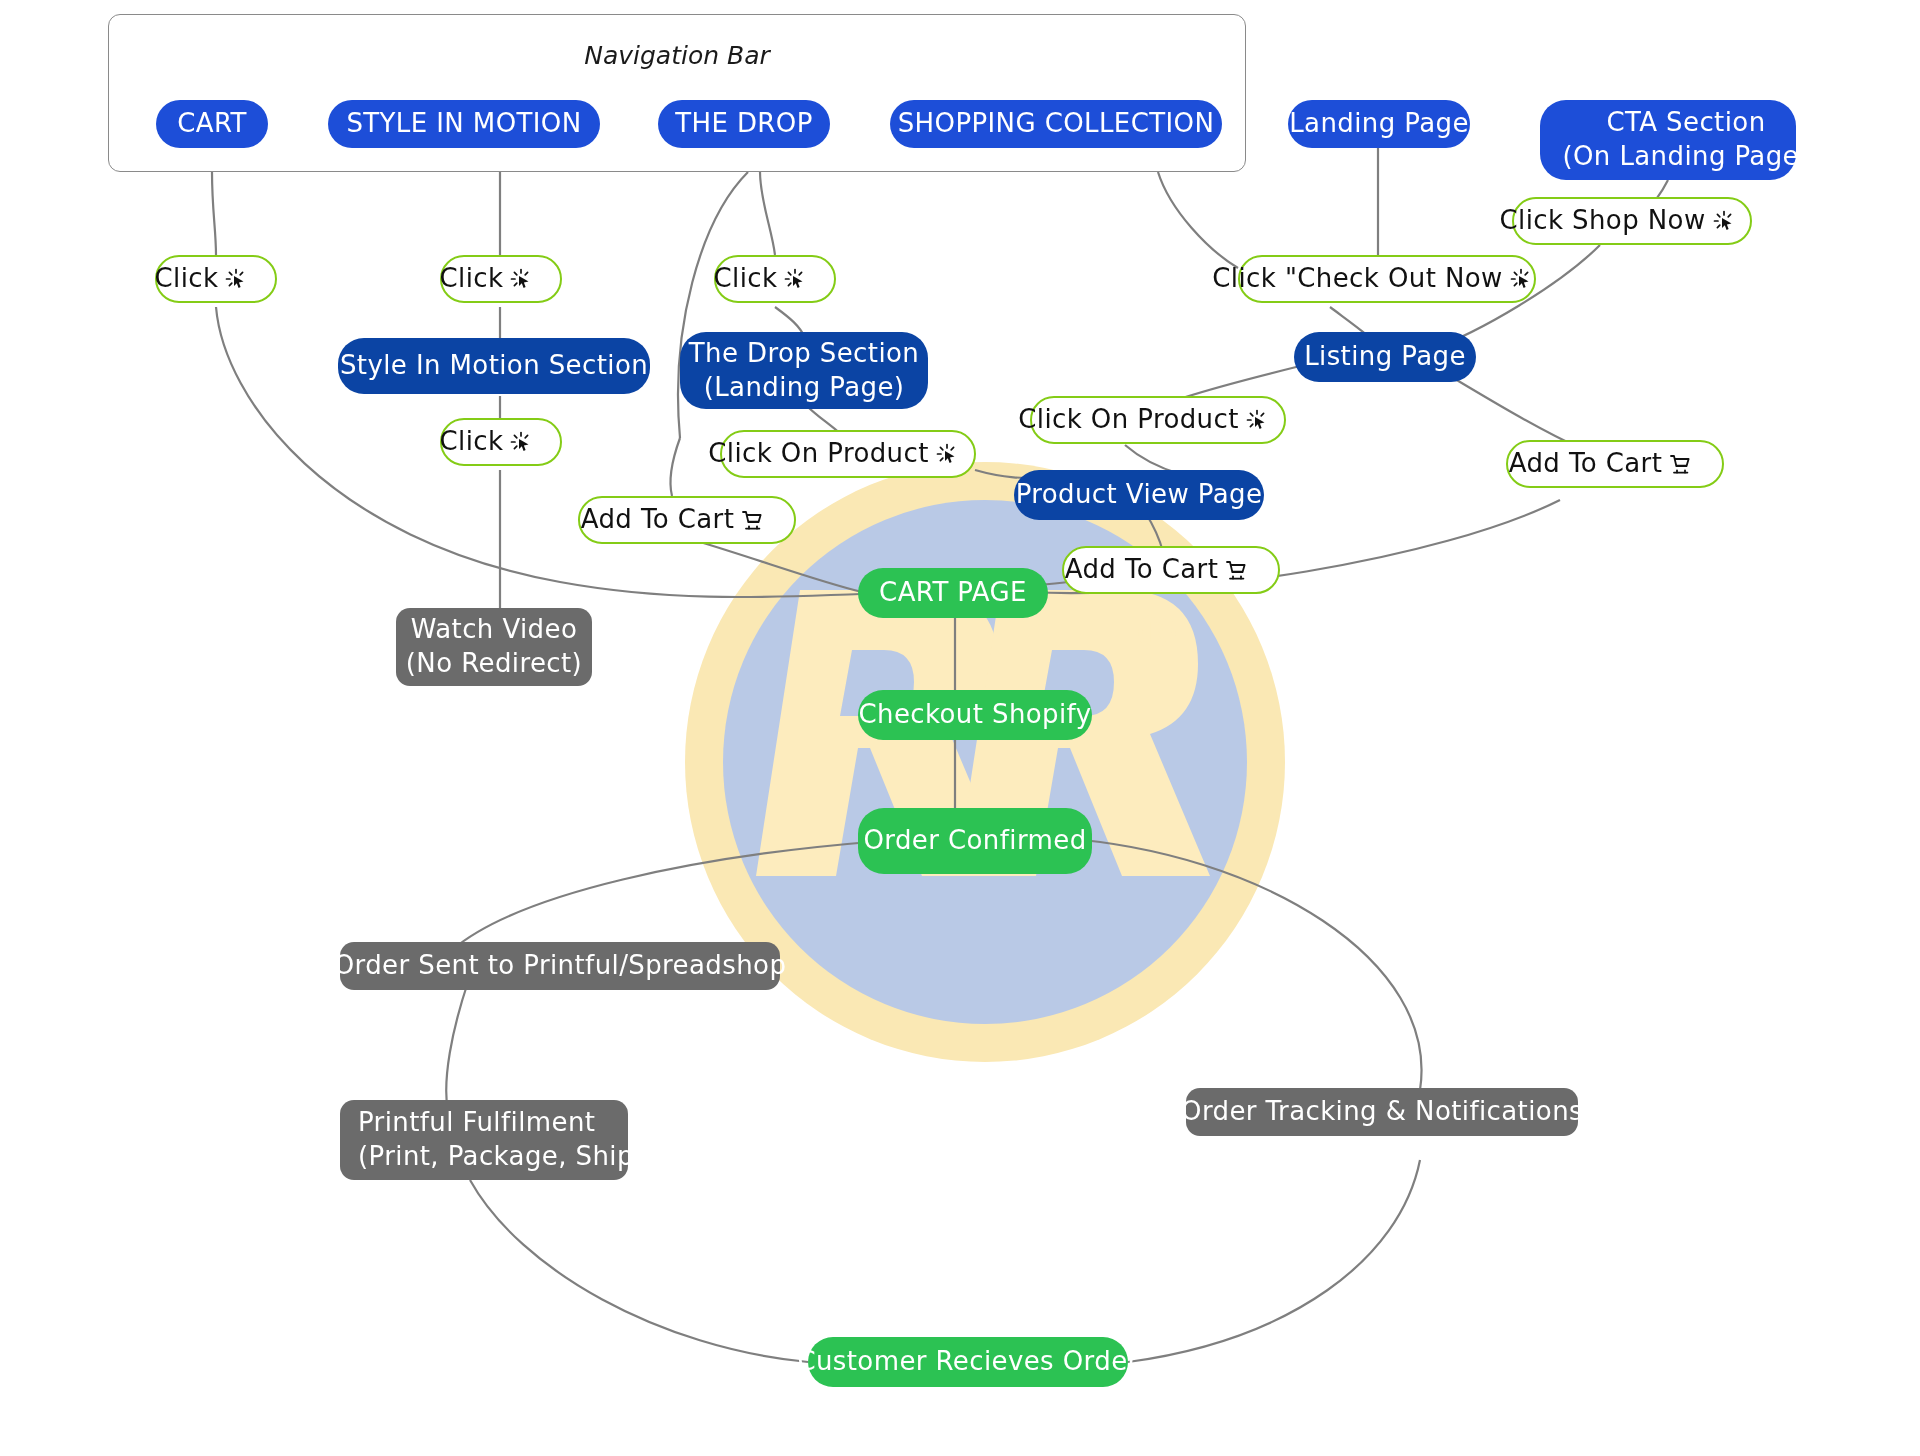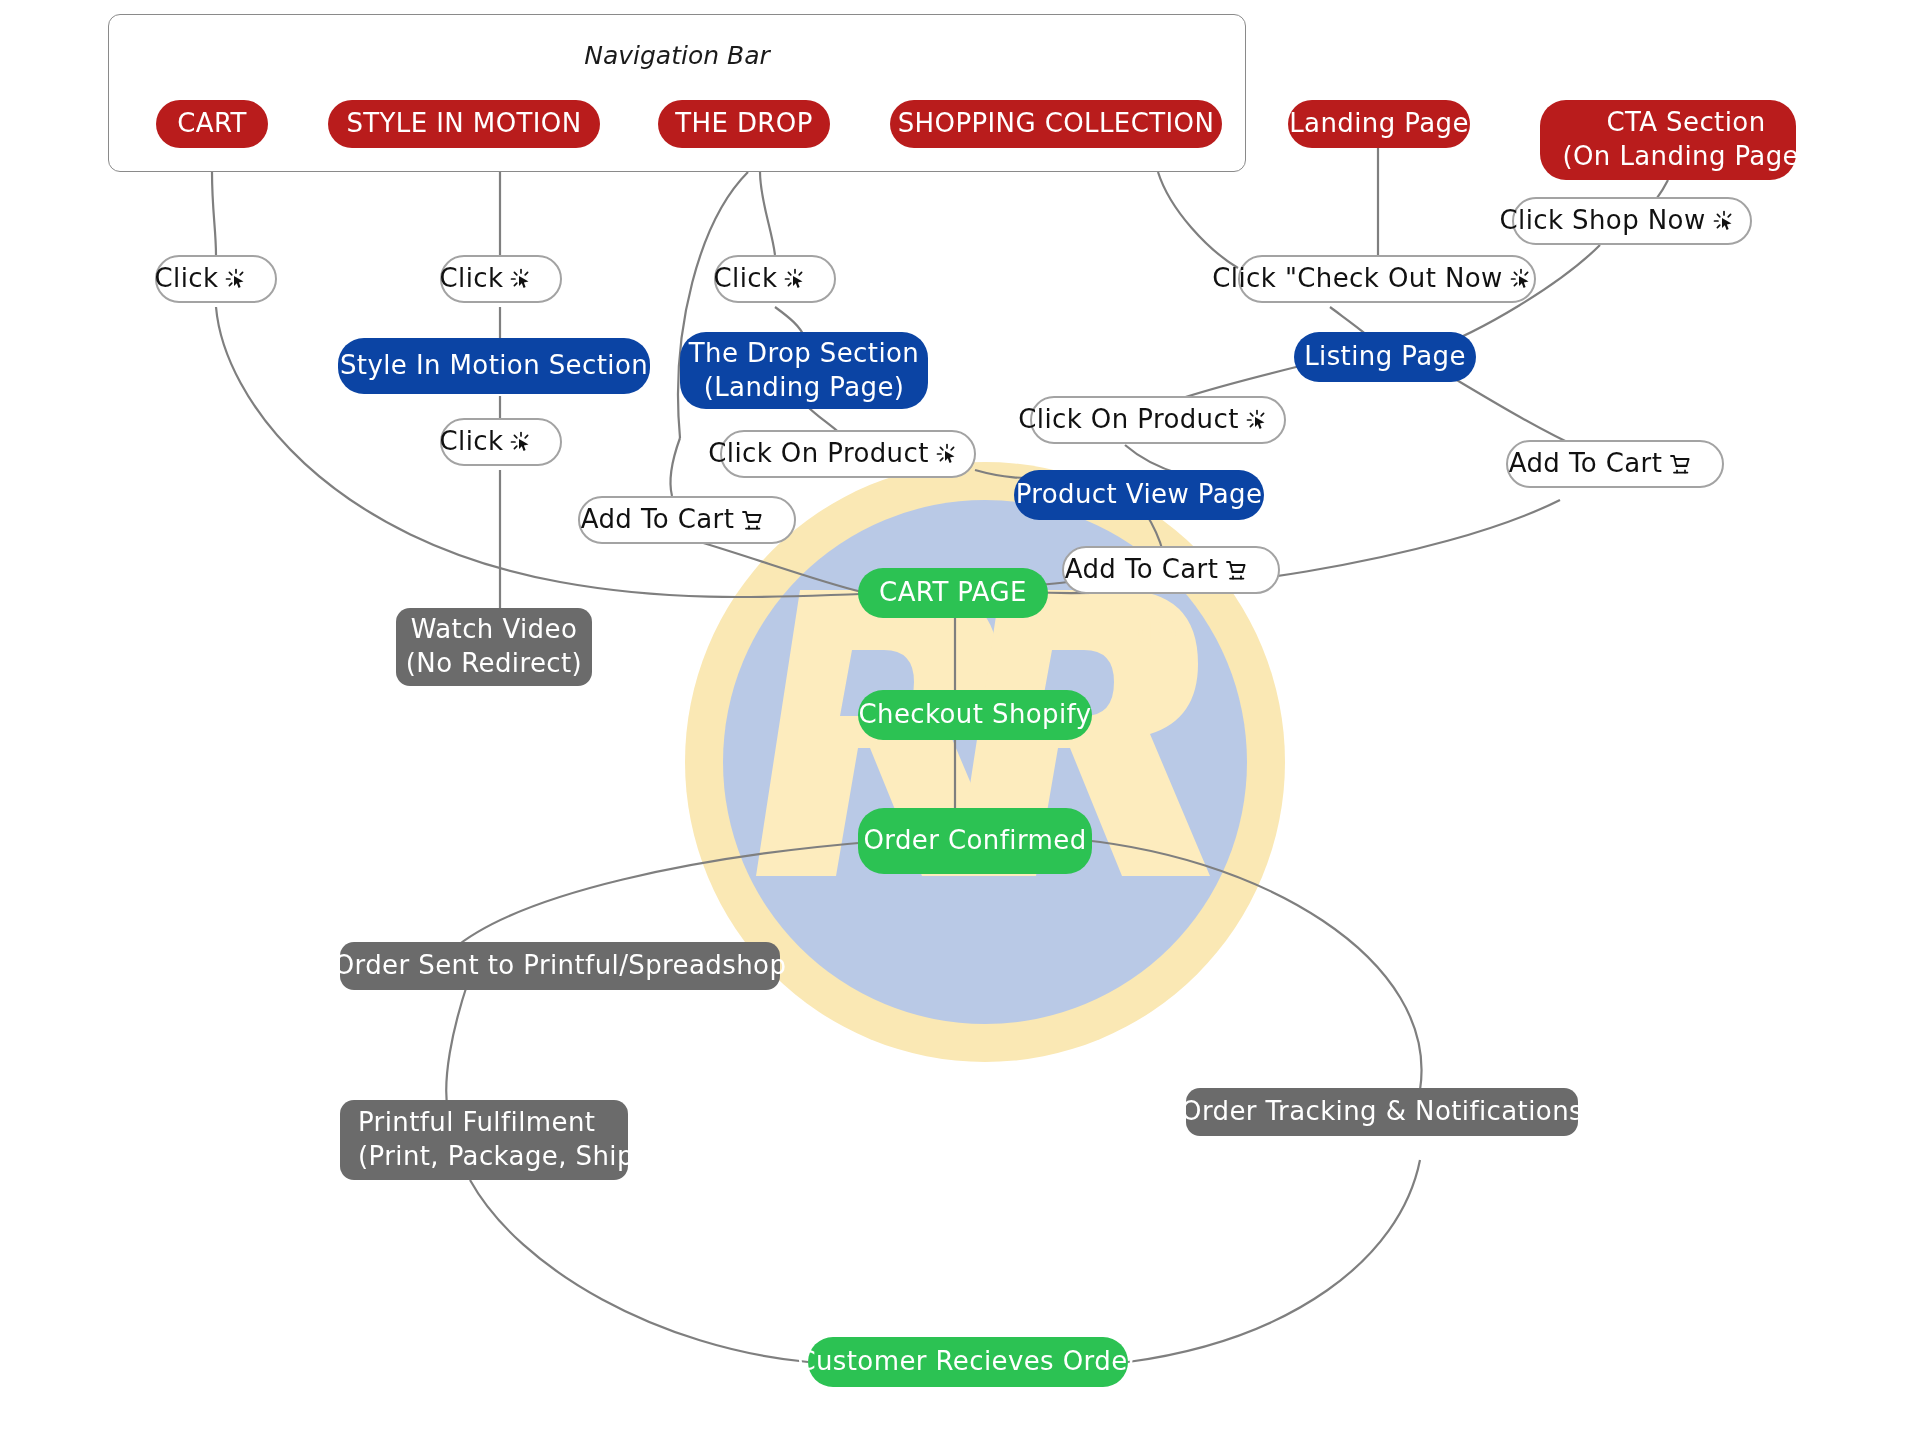--- a/index.html
+++ b/index.html
@@ -22,37 +22,37 @@
     box-sizing:border-box;
     display:flex;align-items:center;justify-content:center;
     text-align:center;
     line-height:1.30;
     white-space:pre;
     letter-spacing:.4px;
   }
   .node .lbl{display:block;}
 
   .n-yellow{
-    background:#b91c1c;color:#ffffff;border-radius:26px;
+    background:#1d4ed8;color:#ffffff;border-radius:26px;
     font-size:26px;
   }
   .n-blue{
     background:#0b44a4;color:#ffffff;border-radius:26px;
     font-size:26px;
   }
   .n-green{
     background:#2cc253;color:#ffffff;border-radius:26px;
     font-size:26px;
   }
   .n-gray{
     background:#6b6b6b;color:#ffffff;border-radius:14px;
     font-size:26px;
   }
   .n-edge{
-    background:#ffffff;color:#111111;border:2px solid #a3a3a3;border-radius:26px;
+    background:#ffffff;color:#111111;border:2px solid #84cc16;border-radius:26px;
     font-size:26px;
   }
   .n-gray.left{justify-content:flex-start;text-align:left;padding-left:18px;}
 
   
   #nav-bar{
     position:absolute;left:108px;top:14px;width:1136px;height:156px;
     border:1.8px solid #8a8a8a;border-radius:12px;background:transparent;font-style:italic;
   }
   #nav-bar-title{

